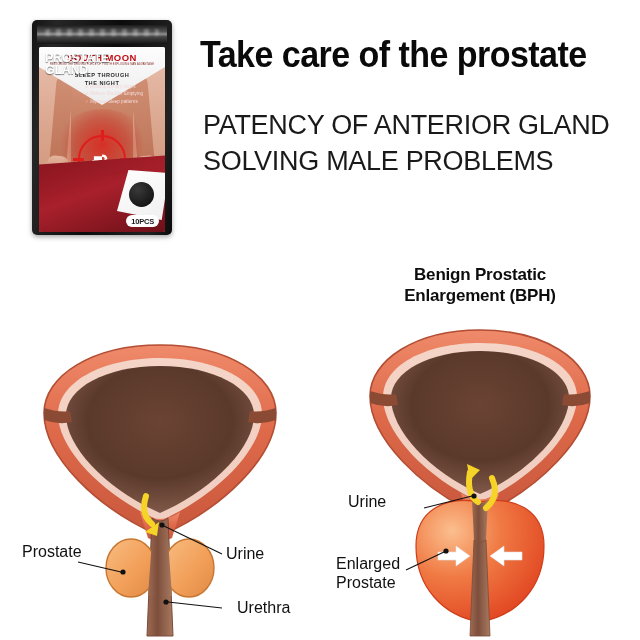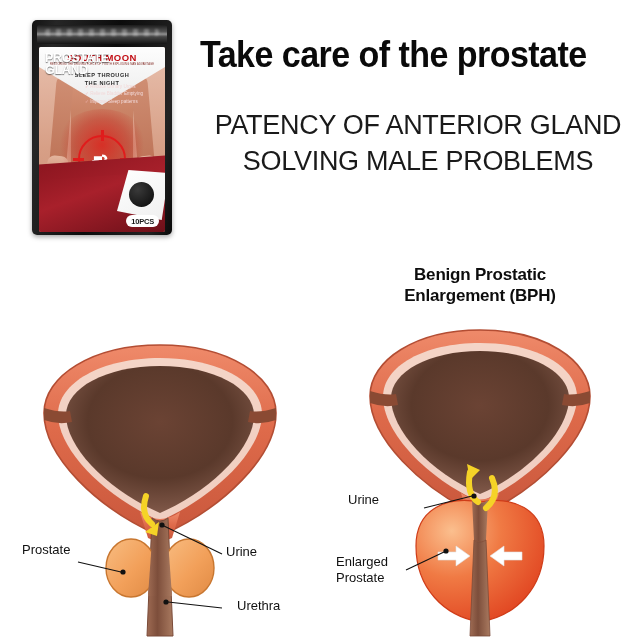--- a/index.html
+++ b/index.html
@@ -70,32 +70,32 @@
   .patch .dot{position:absolute;left:12px;top:12px;width:25px;height:25px;border-radius:50%;
         background:radial-gradient(circle at 35% 30%,#3a3a3a,#080808);}
   .pcs{position:absolute;right:6px;bottom:5px;z-index:4;background:#fff;color:#1a1a1a;
         font-size:7.5px;font-weight:bold;padding:1.5px 5px;border-radius:7px;letter-spacing:-.2px;text-align:center;}
 
   
   #headline{position:absolute;left:200px;top:36px;width:424px;}
   .h1{font-size:37px;font-weight:bold;line-height:1;letter-spacing:-.6px;color:#0a0a0a;
       transform:scaleX(.92);transform-origin:left center;white-space:nowrap;}
   #sublines{position:absolute;left:203px;top:108px;width:430px;}
-  .sub{font-size:27px;line-height:1.33;color:#1a1a1a;letter-spacing:-.3px;white-space:nowrap;text-align:center;}
+  .sub{font-size:27px;line-height:1.33;color:#1a1a1a;letter-spacing:-.3px;white-space:nowrap;}
 
   
   #diagrams{position:absolute;left:0;top:250px;width:640px;height:390px;}
   .panel{position:absolute;top:0;width:320px;height:390px;}
   .panel.left{left:0;} .panel.right{left:320px;}
   .dtitle{position:absolute;width:100%;text-align:center;font-size:17px;font-weight:bold;
           color:#0d0d0d;line-height:1.25;letter-spacing:-.2px;}
   .panel.left .dtitle{top:42px;}
   .panel.right .dtitle{top:14px;}
   .svgwrap{position:absolute;left:0;top:0;width:320px;height:390px;}
-  .lbl{position:absolute;font-size:13px;color:#111;line-height:1.2;white-space:nowrap;}
+  .lbl{position:absolute;font-size:16px;color:#111;line-height:1.2;white-space:nowrap;}
 </style>
 </head>
 <body>
 
 <div id="header">
 
   <div id="pouch">
     <div class="pouch-zip"></div>
 
     <div class="pouch-face">

